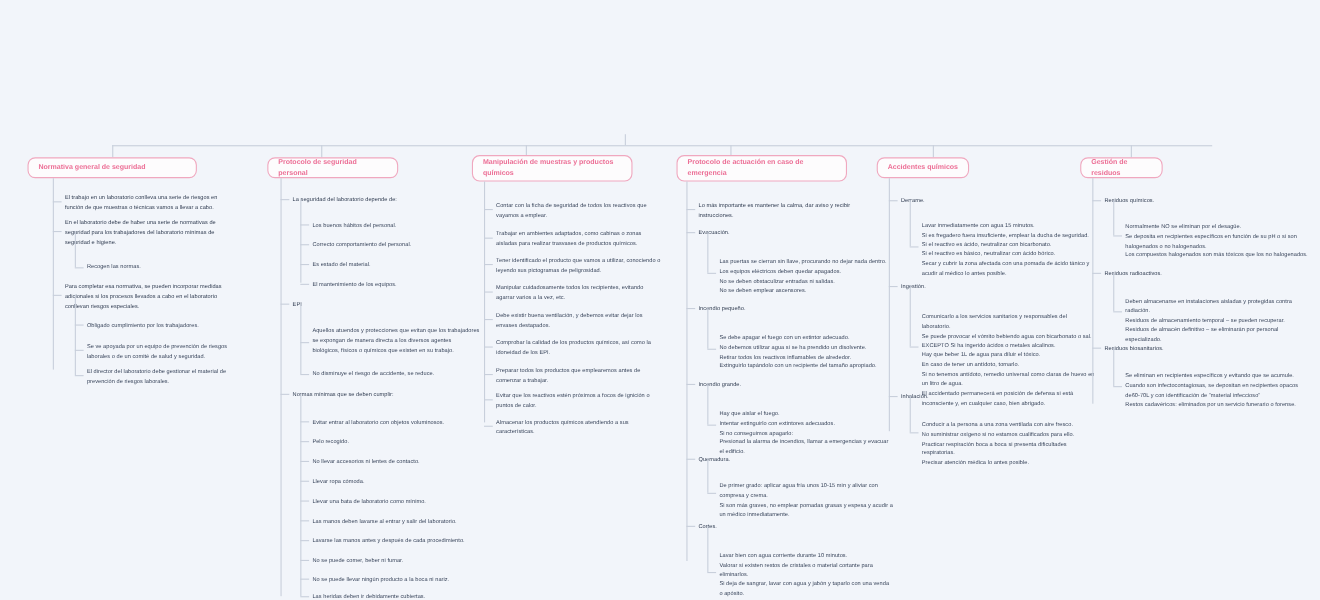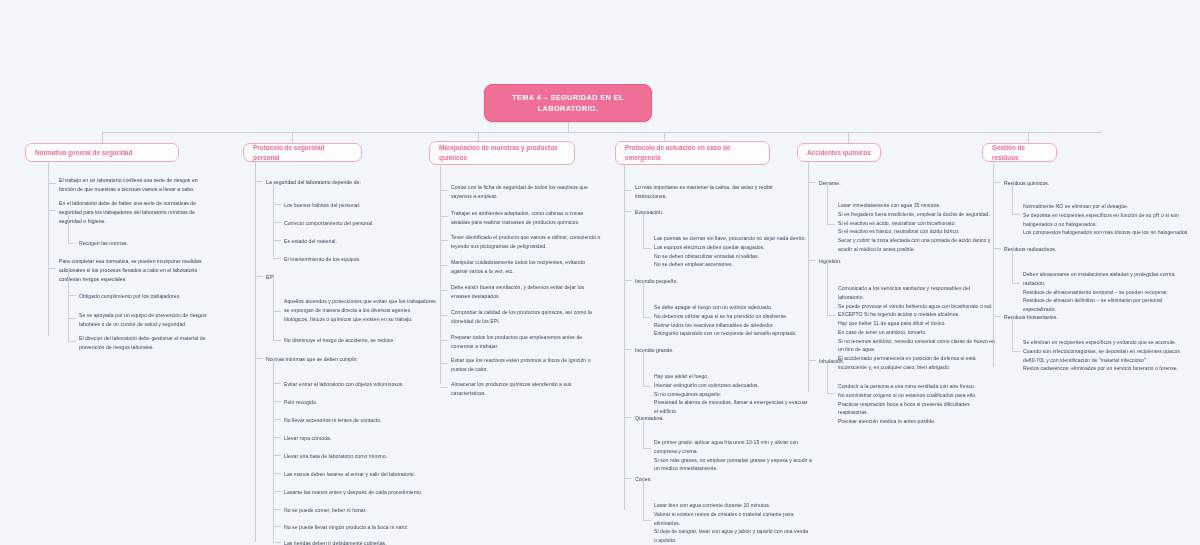--- a/index.html
+++ b/index.html
@@ -71,23 +71,20 @@
   .leaf.lvl2 { color: #3a465c; }
 
   
   .col { position: absolute; top: 0; height: 545px; }
 </style>
 </head>
 <body>
 
 <div id="canvas">
 
-  <div class="root-node">
-    <span>TEMA 4 – SEGURIDAD EN EL LABORATORIO.</span>
-  </div>
 
   <div class="vline" style="left:568px; top:122px; height:10px;"></div>
   <div class="hline" style="left:102px; top:132px; width:1000px;"></div>
 
   <div class="vline" style="left:102px;  top:132px; height:11px;"></div>
   <div class="vline" style="left:292px;  top:132px; height:11px;"></div>
   <div class="vline" style="left:478px;  top:132px; height:11px;"></div>
   <div class="vline" style="left:664px;  top:132px; height:11px;"></div>
   <div class="vline" style="left:848px;  top:132px; height:11px;"></div>
   <div class="vline" style="left:1028px; top:132px; height:11px;"></div>

